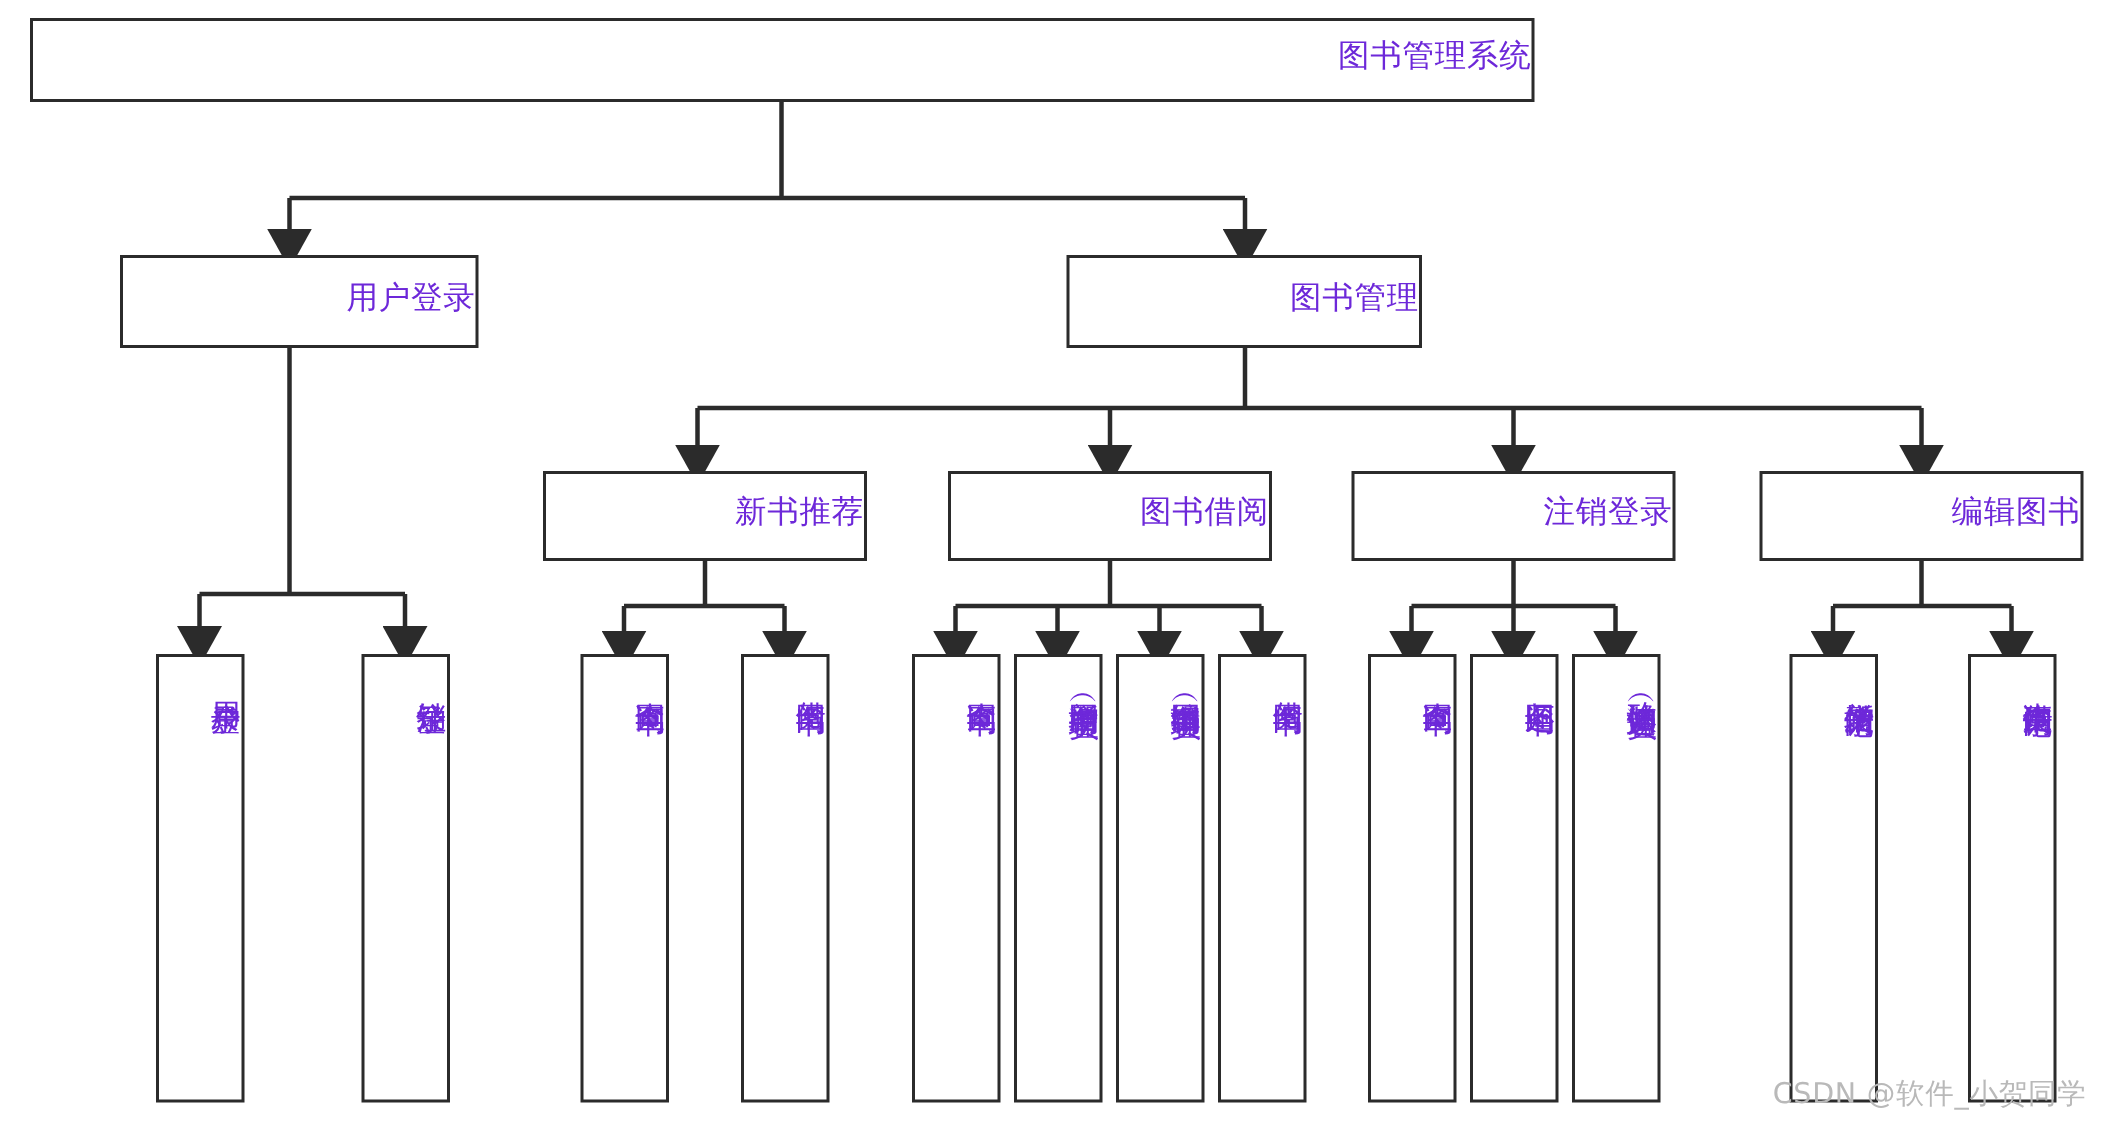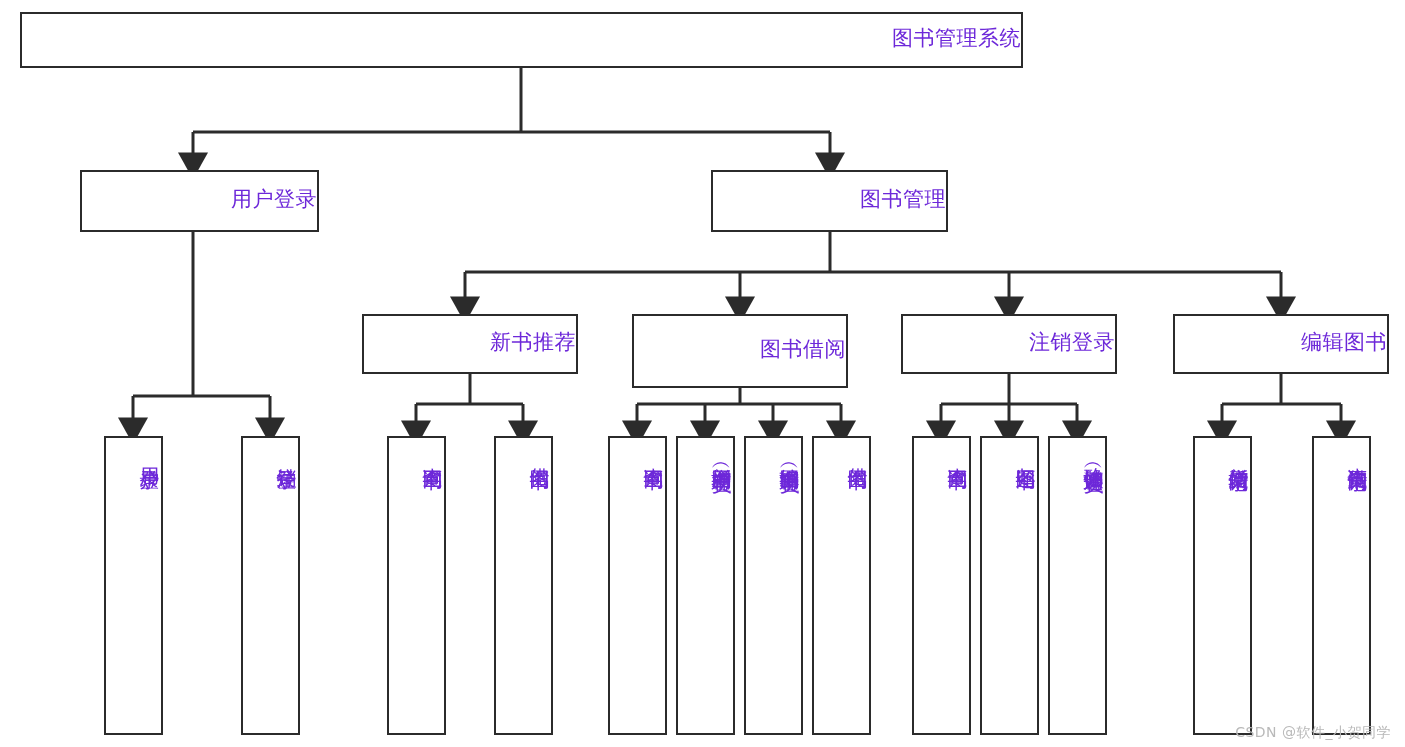--- a/index.html
+++ b/index.html
@@ -53,21 +53,21 @@
     writing-mode: vertical-rl;
     text-orientation: upright;
     letter-spacing: 1px;
     white-space: nowrap;
     display: block;
   }
   #watermark {
     position: absolute;
     right: 14px;
     bottom: 5px;
-    font-size: 14px;
+    font-size: 19px;
     color: #b9b9b9;
     letter-spacing: 0.5px;
     white-space: nowrap;
     pointer-events: none;
   }
 </style>
 </head>
 <body>
 
 <div id="diagram-root">
@@ -129,21 +129,21 @@
   <div class="node node-h" style="left:80px; top:170px; width:239px; height:62px;">
     <span class="node-label">用户登录</span>
   </div>
   <div class="node node-h" style="left:711px; top:170px; width:237px; height:62px;">
     <span class="node-label">图书管理</span>
   </div>
 
   <div class="node node-h" style="left:362px; top:314px; width:216px; height:60px;">
     <span class="node-label">新书推荐</span>
   </div>
-  <div class="node node-h" style="left:632px; top:314px; width:216px; height:74px;">
+  <div class="node node-h" style="left:632px; top:314px; width:216px; height:60px;">
     <span class="node-label">图书借阅</span>
   </div>
   <div class="node node-h" style="left:901px; top:314px; width:216px; height:60px;">
     <span class="node-label">注销登录</span>
   </div>
   <div class="node node-h" style="left:1173px; top:314px; width:216px; height:60px;">
     <span class="node-label">编辑图书</span>
   </div>
 
   <div class="node node-v" style="left:104px; top:436px; width:59px; height:299px;">

